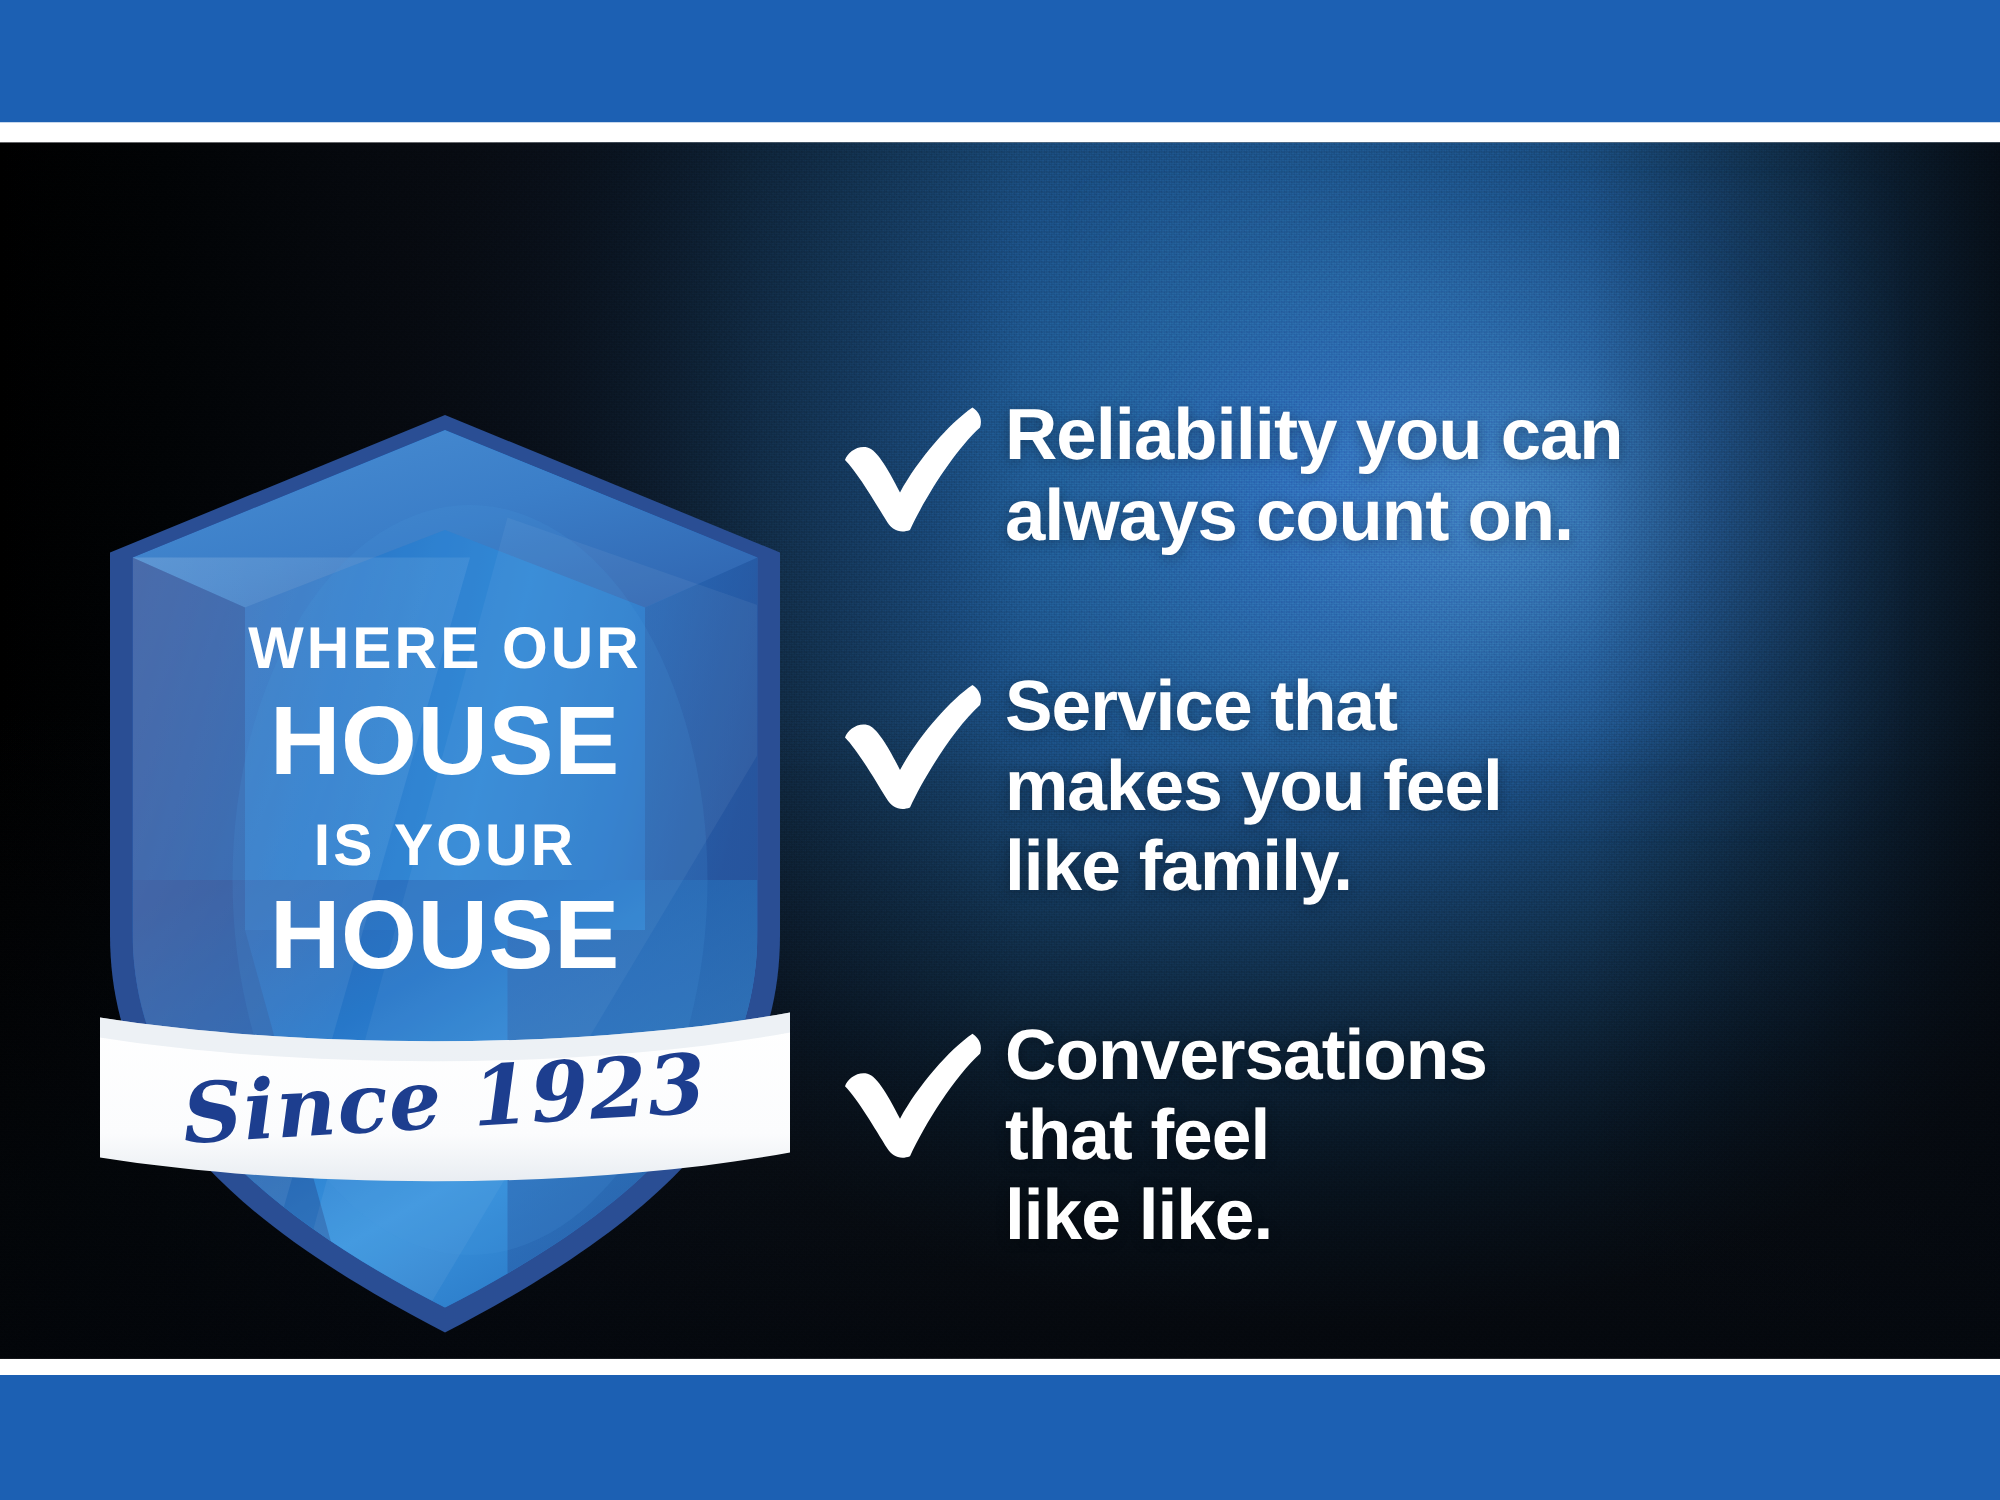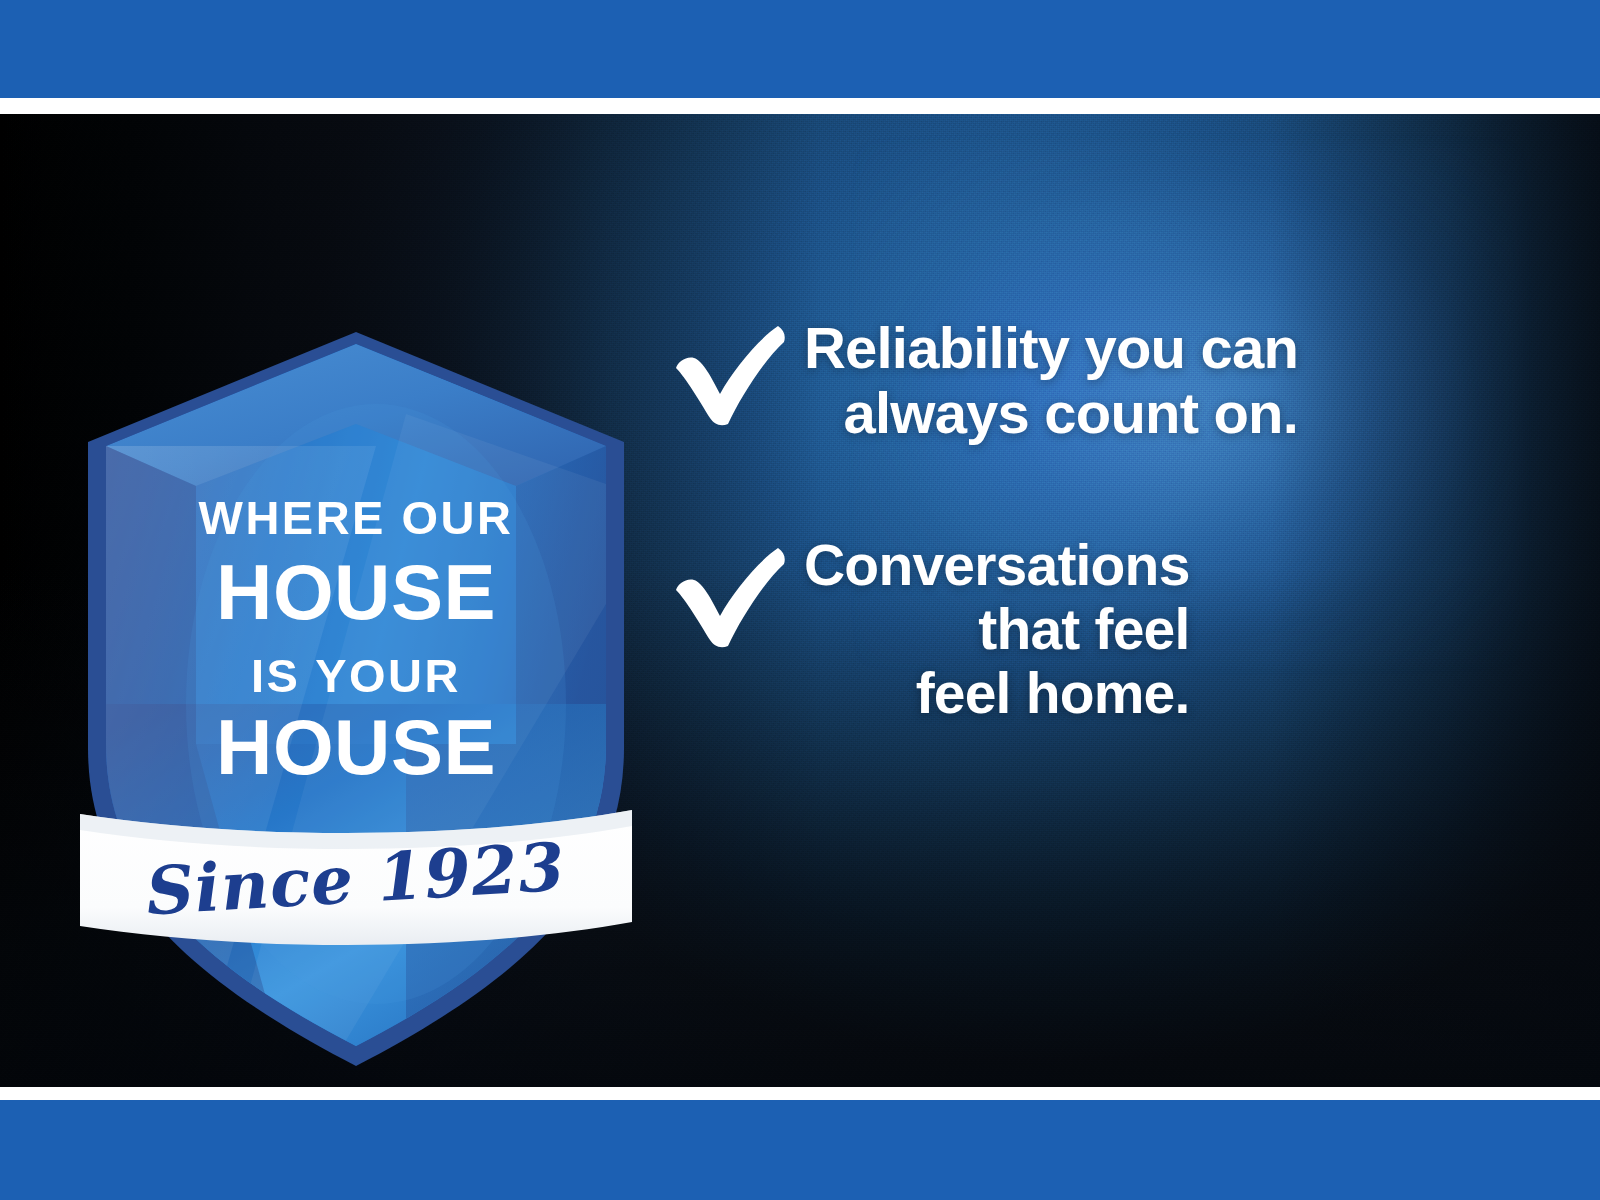--- a/index.html
+++ b/index.html
@@ -138,21 +138,20 @@
   .btext{
     color:#ffffff;
     font-family:"Liberation Sans", sans-serif;
     font-weight:bold;
     font-size:57px;
     line-height:1.12;
     letter-spacing:-0.8px;
     text-shadow:0 2px 10px rgba(0,0,0,.30);
     white-space:pre-line;
     padding-top:2px;
-    text-align:right;
   }
   .b1 .btext{ font-size:58px; }
   .b2 .check{ margin-top:14px; }
   .b3 .check{ margin-top:14px; }
 </style>
 </head>
 <body>
 
 <div class="banner">
 
@@ -277,31 +276,44 @@
             <path d="M4,44 C6,38 14,32 22,34 C30,36 40,54 48,70
                      C62,44 88,14 106,2 C112,6 114,12 112,18
                      C92,36 68,74 56,100 C48,103 42,100 38,94
                      C28,78 14,54 4,44 Z" fill="#ffffff"></path>
           </svg>
         </div>
         <div class="btext">Reliability you can
 always count on.</div>
       </div>
 
+      <div class="bullet b2">
+        <div class="check">
+          <svg viewBox="0 0 118 104" xmlns="http://www.w3.org/2000/svg">
+            <path d="M4,44 C6,38 14,32 22,34 C30,36 40,54 48,70
+                     C62,44 88,14 106,2 C112,6 114,12 112,18
+                     C92,36 68,74 56,100 C48,103 42,100 38,94
+                     C28,78 14,54 4,44 Z" fill="#ffffff"></path>
+          </svg>
+        </div>
+        <div class="btext">Service that
+makes you feel
+like family.</div>
+      </div>
 
       <div class="bullet b3">
         <div class="check">
           <svg viewBox="0 0 118 104" xmlns="http://www.w3.org/2000/svg">
             <path d="M4,44 C6,38 14,32 22,34 C30,36 40,54 48,70
                      C62,44 88,14 106,2 C112,6 114,12 112,18
                      C92,36 68,74 56,100 C48,103 42,100 38,94
                      C28,78 14,54 4,44 Z" fill="#ffffff"></path>
           </svg>
         </div>
         <div class="btext">Conversations
 that feel
-feel home.</div>
+like like.</div>
       </div>
 
     </div>
 
   </div>
 </div>
 
 </body></html>

